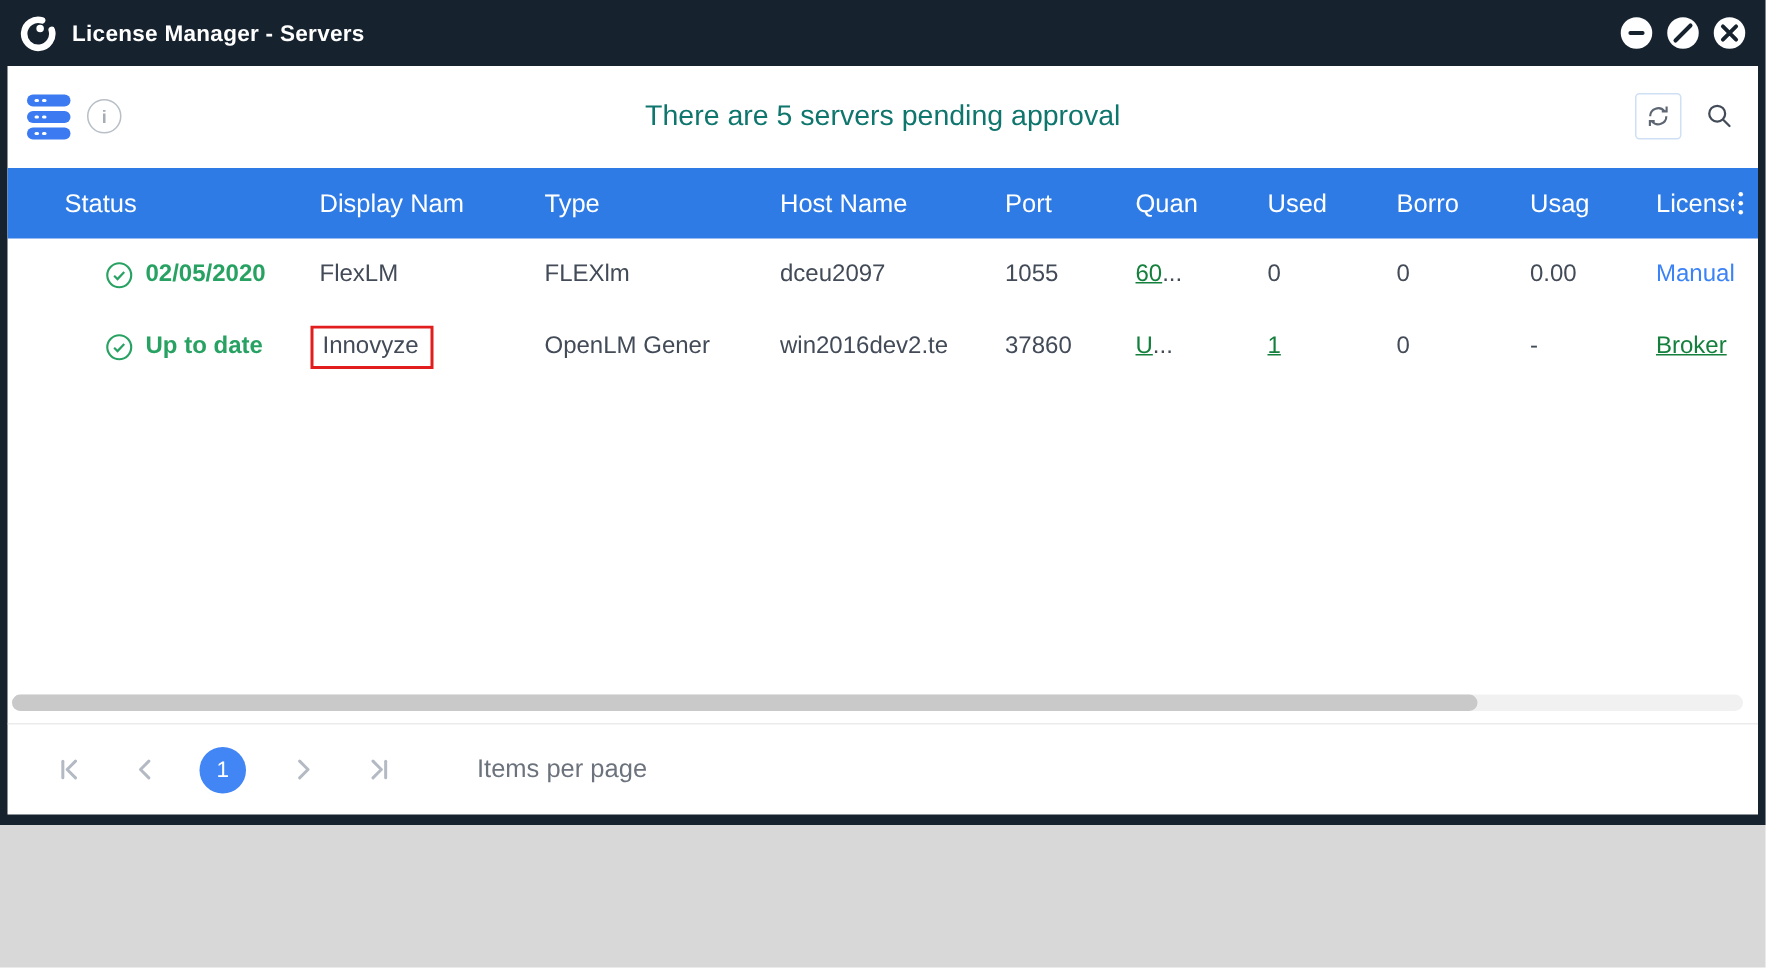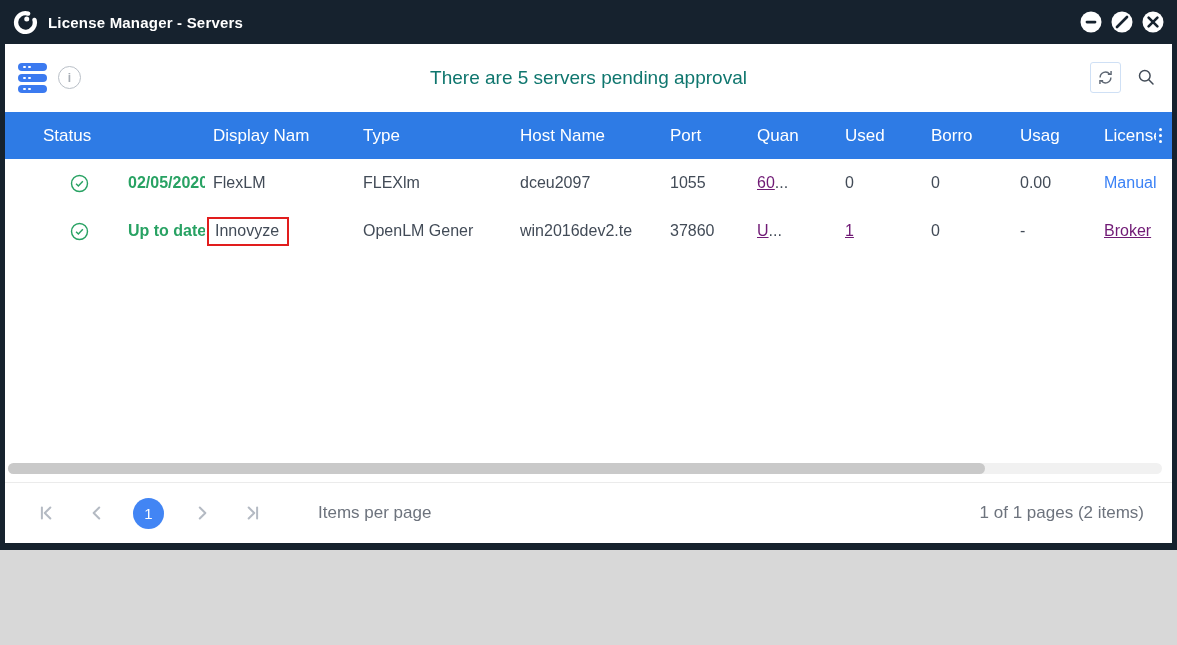--- a/index.html
+++ b/index.html
@@ -39,24 +39,24 @@
     grid-template-columns:200px 150px 157px 150px 87px 88px 86px 89px 84px 60px 1fr;
     align-items:center; }
   .thead { flex:0 0 47px; background:#2e7be5; color:#fff; font-size:17px; }
   .th { padding-left:8px; overflow:hidden; white-space:nowrap; cursor:pointer; }
   .th-status { padding-left:38px; }
   .vdots { display:flex; flex-direction:column; gap:2.5px; padding-left:3px; cursor:pointer; }
   .vdots i { width:3.4px; height:3.4px; border-radius:50%; background:#fff; }
 
   .tr { flex:0 0 48px; font-size:16px; color:#424b57; }
   .td { padding-left:8px; overflow:hidden; white-space:nowrap; }
-  .td-status { padding-left:65px; display:flex; align-items:center;gap:31px; }
+  .td-status { padding-left:65px; display:flex; align-items:center; }
   .check-icon { width:19px; height:19px; flex:0 0 auto; }
   .status-text { color:#28a263; font-weight:600; margin-left:8px; }
-  .link { color:#701a75; text-decoration:underline; cursor:pointer; }
+  .link { color:#15803d; text-decoration:underline; cursor:pointer; }
   .muted { color:#3b82f6; }
   .redbox { display:inline-block; border:2px solid #e11d1d; padding:3px 8px 4px 6px; margin-left:-6px; }
 
   .spacer { flex:1 1 auto; }
 
   
   .hscroll { flex:0 0 11px; margin:0 10px 8px 3px; background:#f1f1f1; border-radius:6px;
              position:relative; cursor:pointer; }
   .hthumb { position:absolute; left:0; top:0; height:11px; width:84.7%; background:#c9c9c9;
             border-radius:6px; cursor:grab; }
@@ -215,17 +215,16 @@
       </svg>
       <div class="page-circle">1</div>
       <svg class="pgbtn" viewBox="0 0 18 18">
         <path d="M7 4 L12 9 L7 14" fill="none" stroke="#b4bac3" stroke-width="1.8" stroke-linecap="round" stroke-linejoin="round"></path>
       </svg>
       <svg class="pgbtn" viewBox="0 0 18 18">
         <path d="M6 4 L11 9 L6 14" fill="none" stroke="#b4bac3" stroke-width="1.8" stroke-linecap="round" stroke-linejoin="round"></path>
         <line x1="13.6" y1="4" x2="13.6" y2="14" stroke="#b4bac3" stroke-width="1.8" stroke-linecap="round"></line>
       </svg>
       <span class="ipp-label">Items per page</span>
-      <span class="summary">1 of 1 pages (2 items)</span>
     </div>
 
   </div>
 </div>
 
 </body></html>

